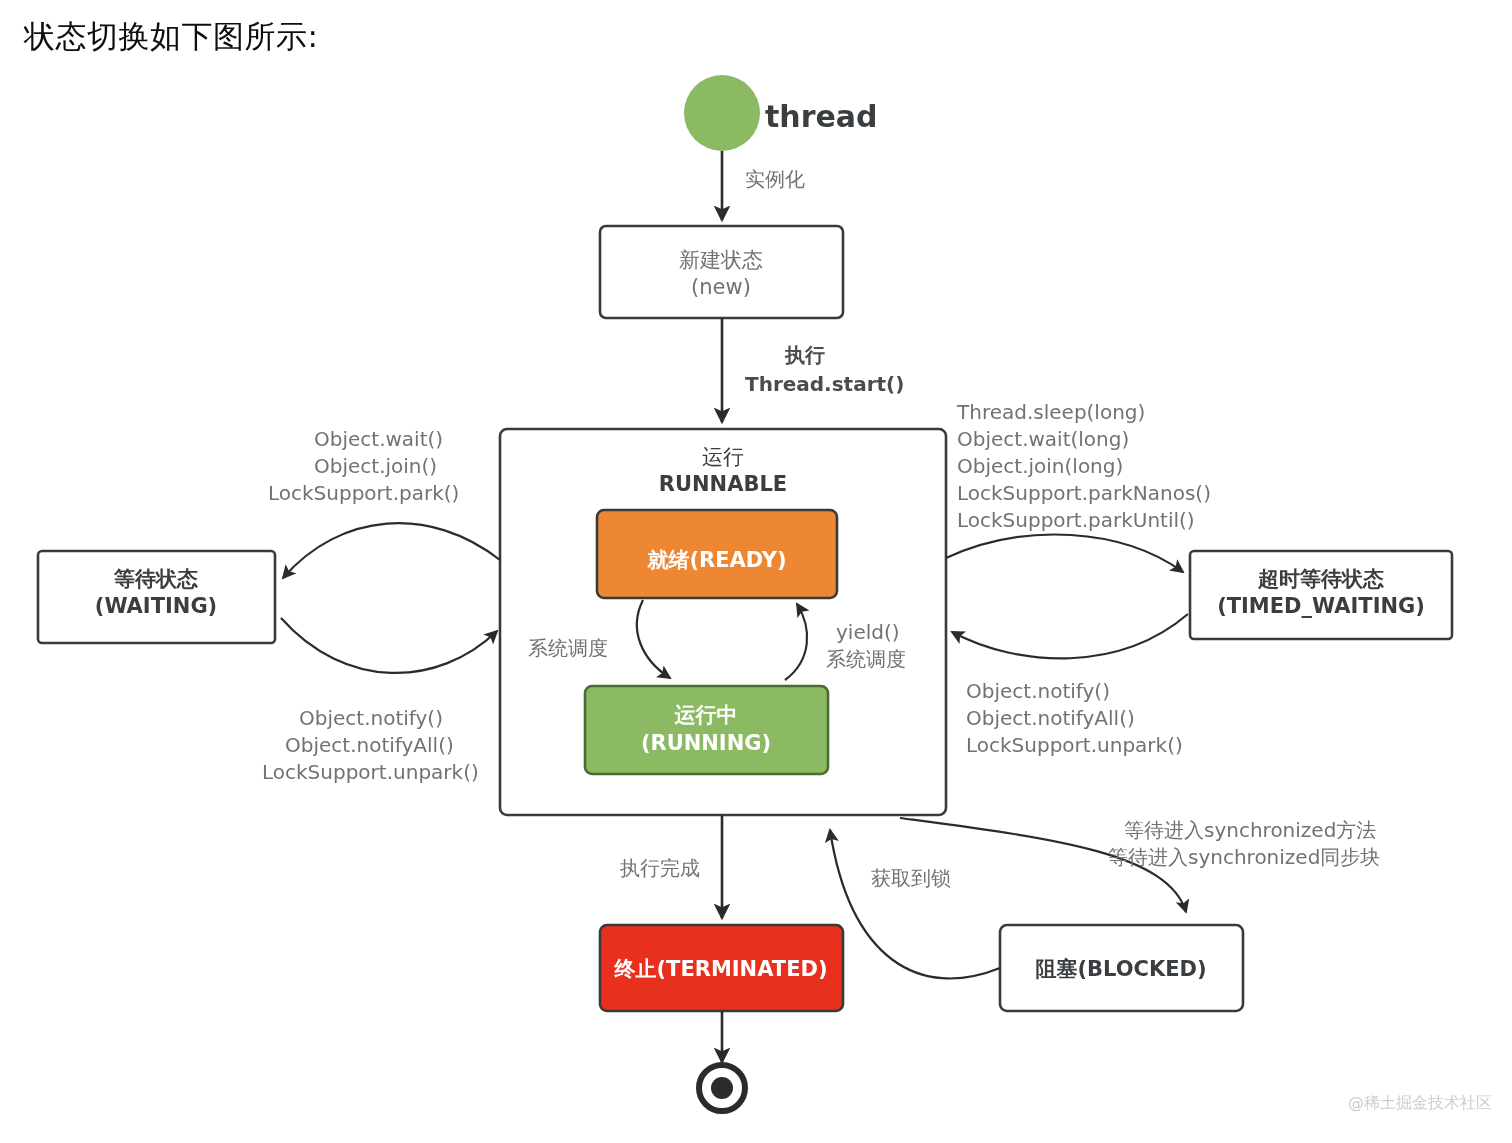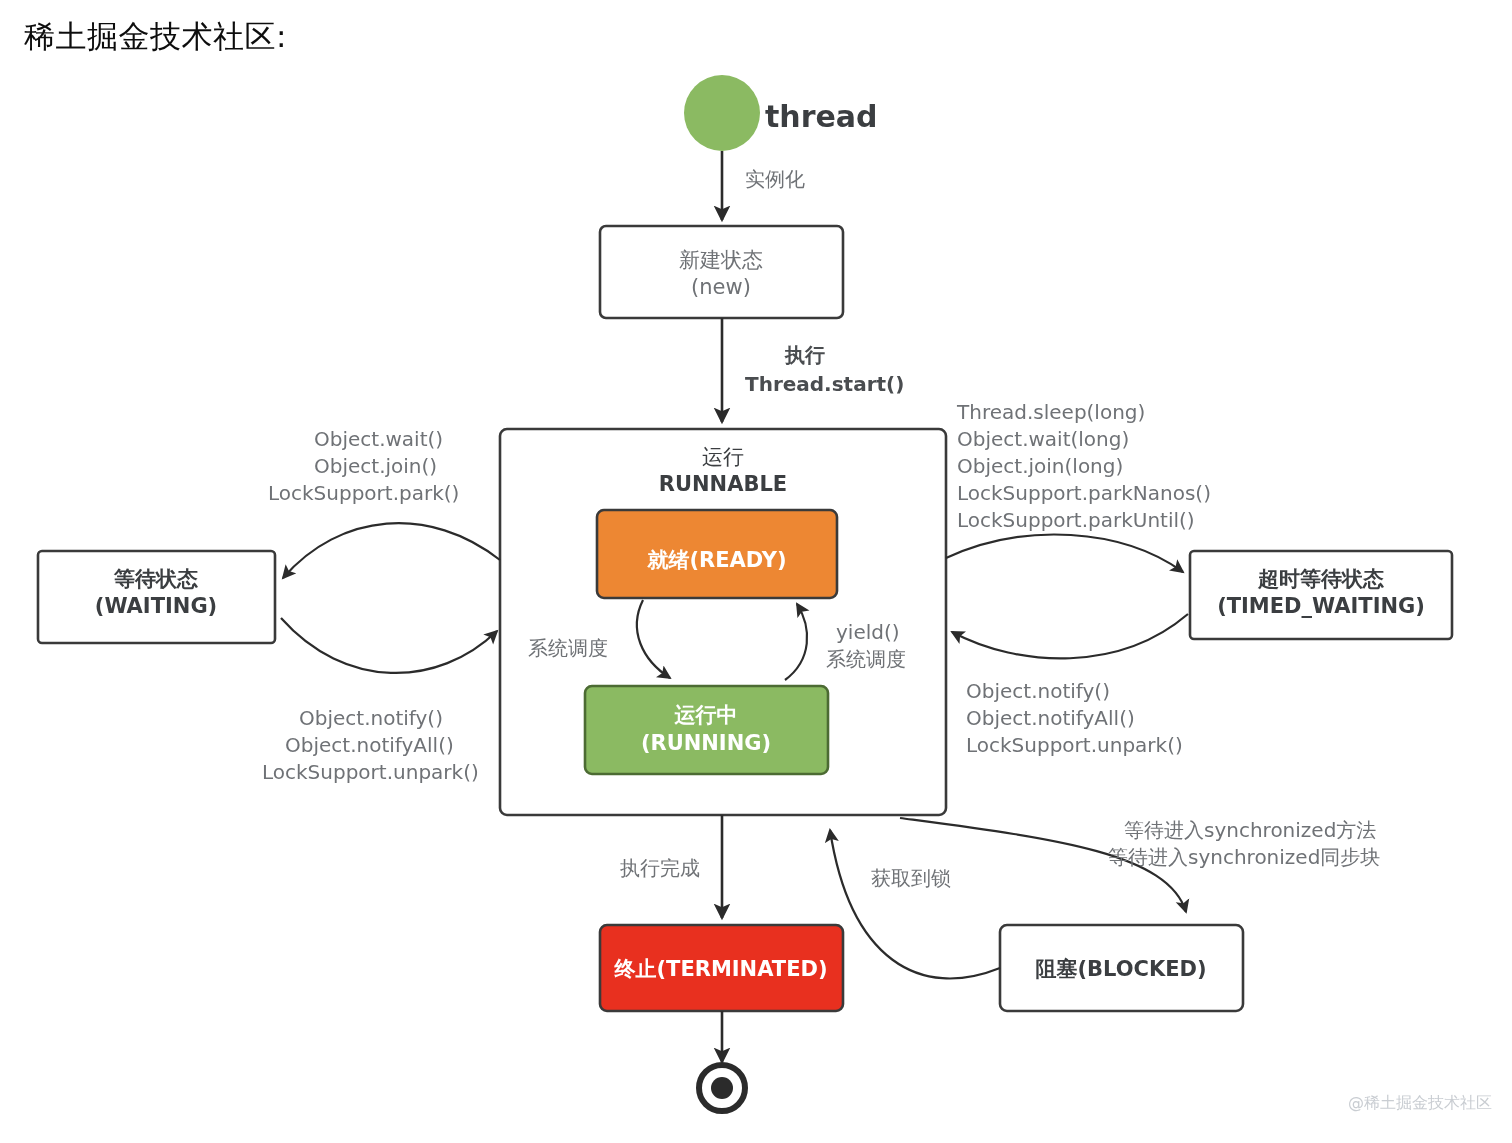--- a/index.html
+++ b/index.html
@@ -52,21 +52,21 @@
     font-size:17px;fill:#3b3e41;font-weight:700;
   }
   .watermark{
     font-family:"DejaVu Sans","Liberation Sans",sans-serif;
     font-size:16px;fill:#c9cdd2;text-anchor:end;
   }
 </style>
 </head>
 <body>
 
-<div id="page-title">稀土掘金技术社区:</div>
+<div id="page-title">状态切换如下图所示:</div>
 
 <svg id="diagram" viewBox="0 0 1512 1143" xmlns="http://www.w3.org/2000/svg">
   <defs>
     <marker id="arrow" viewBox="0 0 12 12" refX="9.5" refY="6" markerWidth="7" markerHeight="7" orient="auto-start-reverse">
       <path d="M 0 0.5 L 11 6 L 0 11.5 L 2.4 6 Z" fill="#2b2b2b"></path>
     </marker>
   </defs>
 
   <circle cx="722" cy="113" r="38" fill="#8BBA62"></circle>
   <text x="765" y="127" class="brand" style="font-size:30px;">thread</text>

